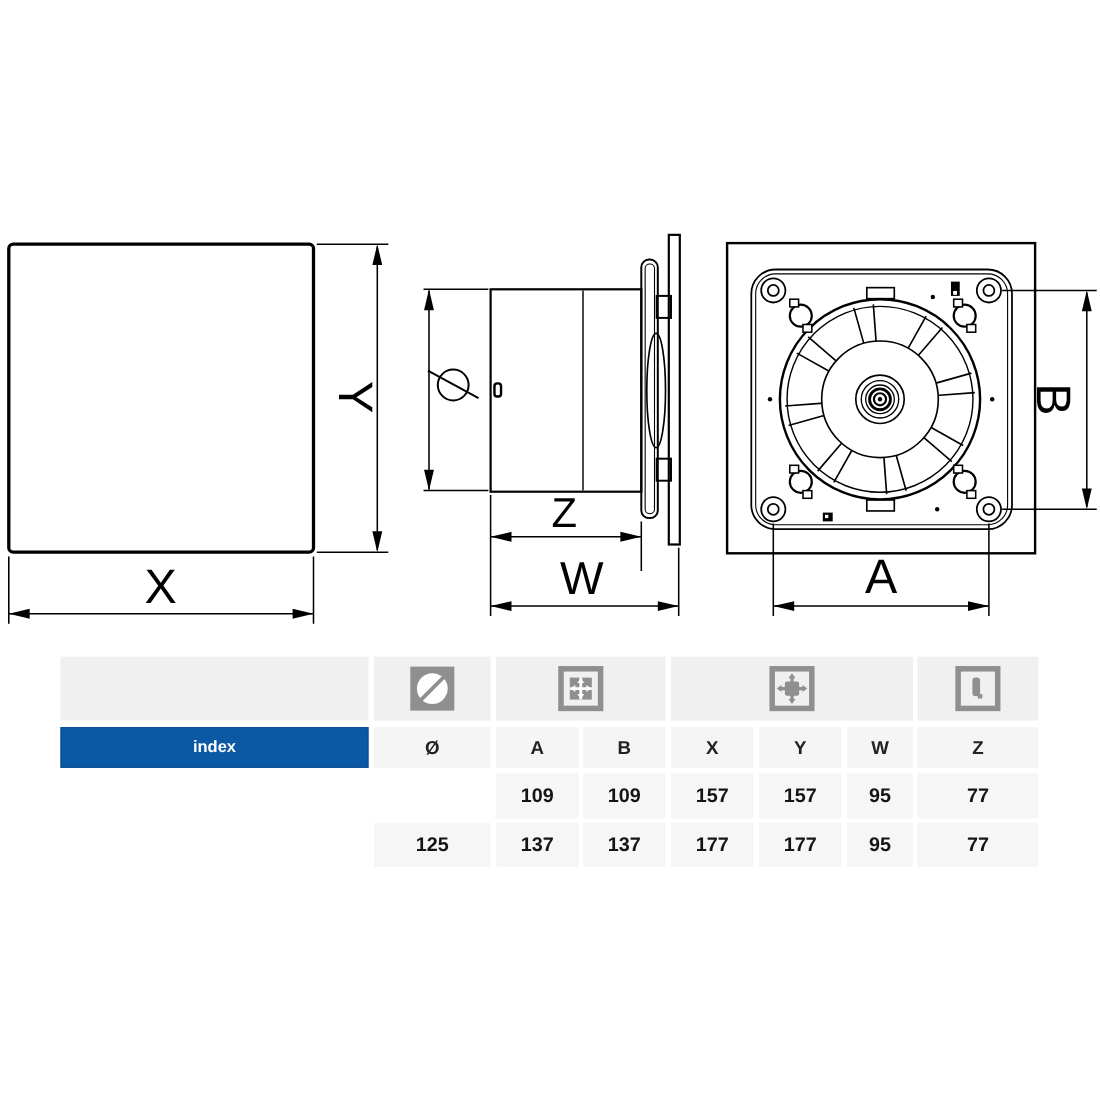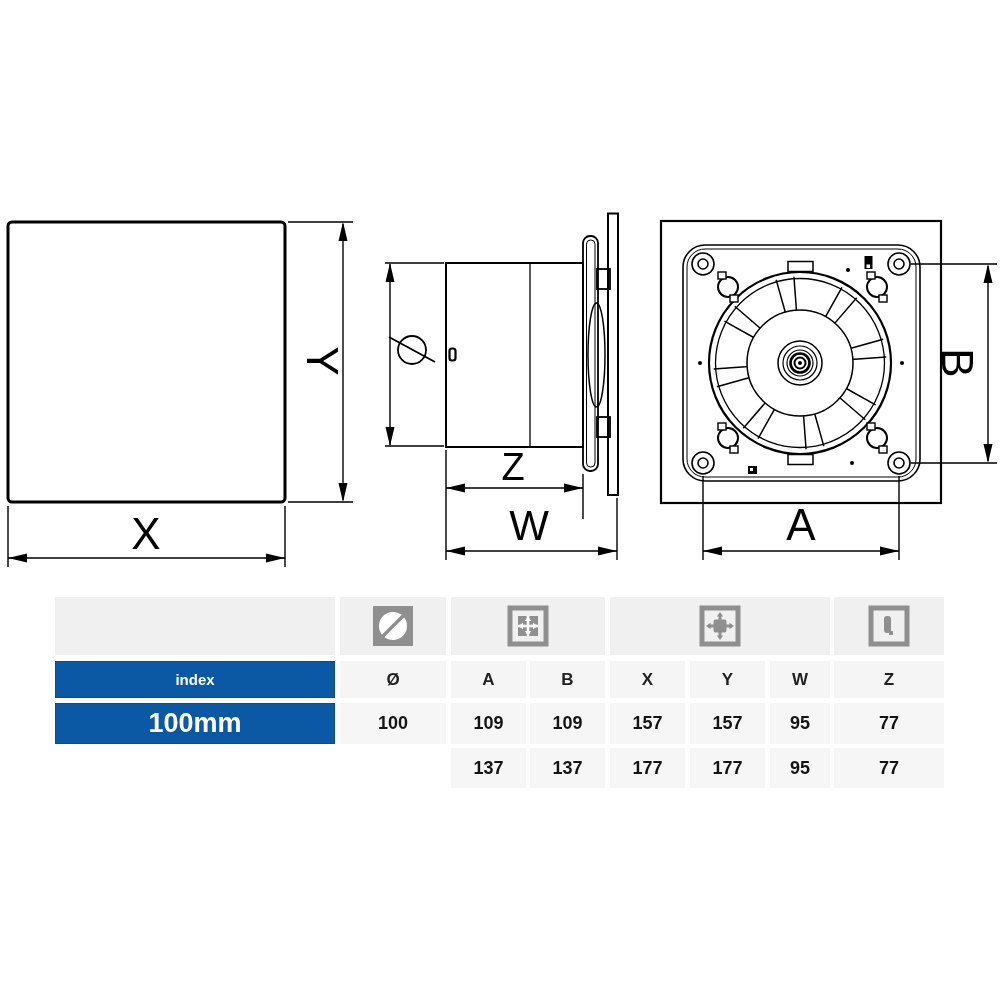--- a/index.html
+++ b/index.html
@@ -258,29 +258,28 @@
 
     <div class="cell cell-index idx-small" style="grid-row:3;grid-column:1;">index</div>
     <div class="cell cell-label" style="grid-row:3;grid-column:3;">Ø</div>
     <div class="cell cell-label" style="grid-row:3;grid-column:5;">A</div>
     <div class="cell cell-label" style="grid-row:3;grid-column:7;">B</div>
     <div class="cell cell-label" style="grid-row:3;grid-column:9;">X</div>
     <div class="cell cell-label" style="grid-row:3;grid-column:11;">Y</div>
     <div class="cell cell-label" style="grid-row:3;grid-column:13;">W</div>
     <div class="cell cell-label" style="grid-row:3;grid-column:15;">Z</div>
 
-    <div class="cell cell-index idx-big" style="grid-row:5;grid-column:1;">100mm</div>
-    <div class="cell cell-value" style="grid-row:5;grid-column:3;">100</div>
     <div class="cell cell-value" style="grid-row:5;grid-column:5;">109</div>
     <div class="cell cell-value" style="grid-row:5;grid-column:7;">109</div>
     <div class="cell cell-value" style="grid-row:5;grid-column:9;">157</div>
     <div class="cell cell-value" style="grid-row:5;grid-column:11;">157</div>
     <div class="cell cell-value" style="grid-row:5;grid-column:13;">95</div>
     <div class="cell cell-value" style="grid-row:5;grid-column:15;">77</div>
 
+    <div class="cell cell-value" style="grid-row:7;grid-column:3;">125</div>
     <div class="cell cell-value" style="grid-row:7;grid-column:5;">137</div>
     <div class="cell cell-value" style="grid-row:7;grid-column:7;">137</div>
     <div class="cell cell-value" style="grid-row:7;grid-column:9;">177</div>
     <div class="cell cell-value" style="grid-row:7;grid-column:11;">177</div>
     <div class="cell cell-value" style="grid-row:7;grid-column:13;">95</div>
     <div class="cell cell-value" style="grid-row:7;grid-column:15;">77</div>
   </div>
 </div>
 
 </body></html>

